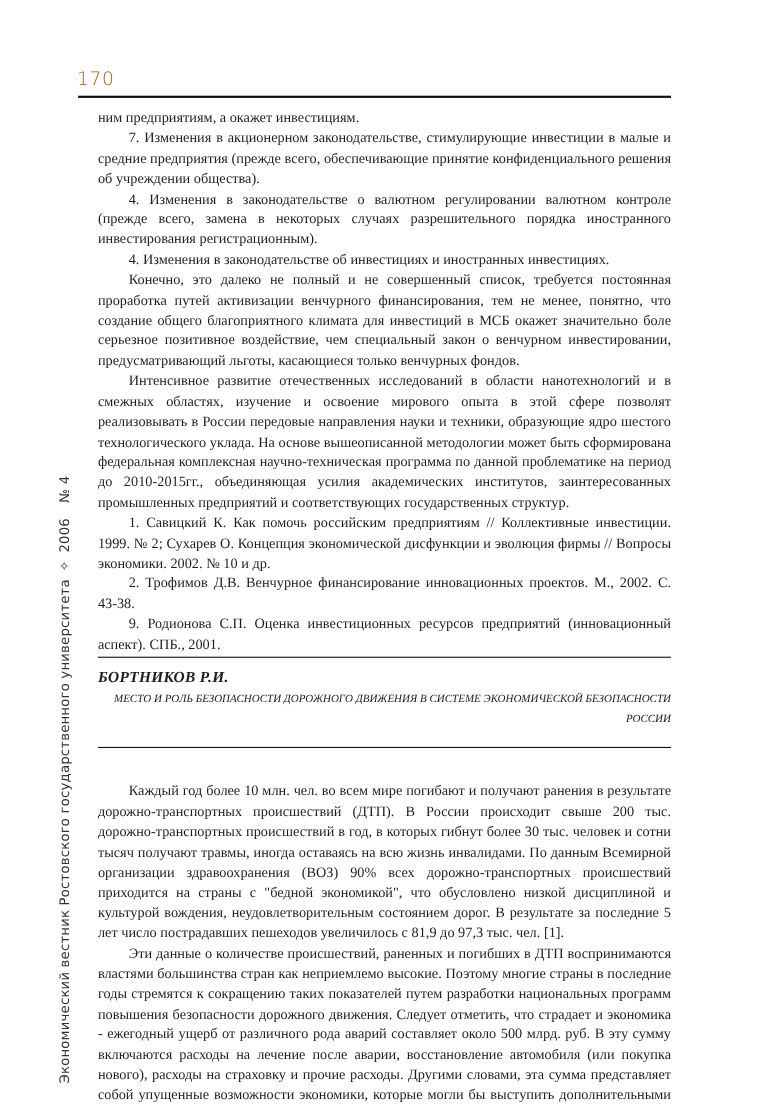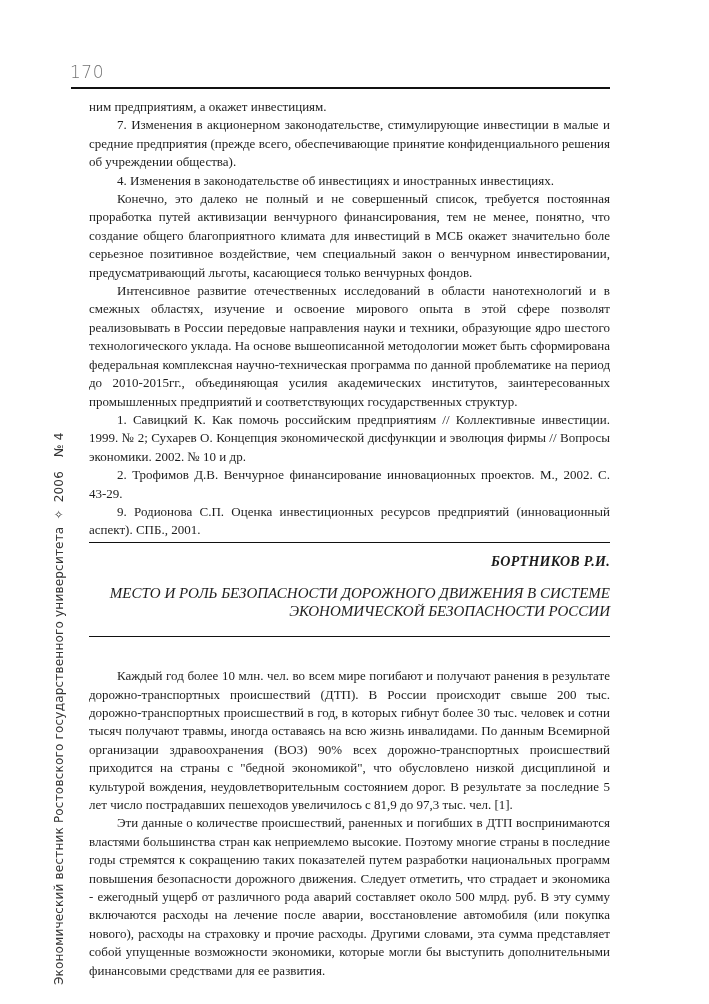--- a/index.html
+++ b/index.html
@@ -1,20 +1,20 @@
 <!DOCTYPE html>
 <html><head>
 <meta charset="utf-8">
 <style>
   html, body { margin: 0; padding: 0; background: #ffffff; }
   body { width: 709px; height: 1004px; position: relative; overflow: hidden; color: #1a1a1a; }
   .page-number {
     position: absolute; left: 70px; top: 62px;
     font-family: "DejaVu Sans", sans-serif; font-size: 17px; font-weight: 300;
-    color: #737373; letter-spacing: 0.5px;
+    color: #a16207; letter-spacing: 0.5px;
   }
   .top-rule {
     position: absolute; left: 71px; top: 87px; width: 539px; height: 2px; background: #111;
   }
   .side-caption {
     position: absolute; left: 52px; top: 985px;
     transform-origin: 0 0; transform: rotate(-90deg);
     white-space: nowrap;
     font-family: "DejaVu Sans", sans-serif; font-size: 12px; color: #333; letter-spacing: 0.2px;
   }
@@ -22,50 +22,51 @@
   .content {
     position: absolute; left: 89px; top: 98px; width: 521px;
     font-family: "Liberation Serif", serif; font-size: 13px; line-height: 18.4px;
     text-align: justify; color: #1d1d1d;
   }
   .content p { margin: 0; text-indent: 28px; }
   .content p.noindent { text-indent: 0; }
   .lit-title { margin-top: 18px !important; }
   .mid-rule { height: 1.5px; background: #111; margin: 2px 0 0 0; }
   .author {
-    text-align: right; font-weight: bold; font-style: italic; font-size: 14px;
+    text-align: left; font-weight: bold; font-style: italic; font-size: 14px;
     margin-top: 10px; letter-spacing: 0.3px;
   }
   .title {
-    text-align: right; font-style: italic; font-size: 15px; line-height: 18px;
-    margin-top: 12px; text-transform: uppercase;
+    text-align: right; font-style: italic; font-size: 10px; line-height: 18px;
+    text-transform: uppercase;
   }
   .title-rule { height: 1.5px; background: #111; margin: 16px 0 0 0; }
   .article-body { margin-top: 30px; }
 </style>
 </head>
 <body>
 
 <div class="page-number">170</div>
 <div class="top-rule"></div>
 
 <div class="side-caption">
   <span>Экономический вестник Ростовского государственного университета</span><span class="sep">✧</span><span>2006</span><span class="sep"></span><span>№ 4</span>
 </div>
 
 <div class="content">
   <section>
     <p class="noindent">ним предприятиям, а окажет инвестициям.</p>
     <p>7. Изменения в акционерном законодательстве, стимулирующие инвестиции в малые и средние предприятия (прежде всего, обеспечивающие принятие конфиденциального решения об учреждении общества).</p>
+    <p>4. Изменения в законодательстве о валютном регулировании валютном контроле (прежде всего, замена в некоторых случаях разрешительного порядка иностранного инвестирования регистрационным).</p>
     <p>4. Изменения в законодательстве об инвестициях и иностранных инвестициях.</p>
     <p>Конечно, это далеко не полный и не совершенный список, требуется постоянная проработка путей активизации венчурного финансирования, тем не менее, понятно, что создание общего благоприятного климата для инвестиций в МСБ окажет значительно боле серьезное позитивное воздействие, чем специальный закон о венчурном инвестировании, предусматривающий льготы, касающиеся только венчурных фондов.</p>
     <p>Интенсивное развитие отечественных исследований в области нанотехнологий и в смежных областях, изучение и освоение мирового опыта в этой сфере позволят реализовывать в России передовые направления науки  и техники, образующие ядро шестого технологического уклада. На основе вышеописанной методологии может быть сформирована федеральная комплексная научно-техническая программа по данной проблематике на период до 2010-2015гг., объединяющая усилия академических институтов, заинтересованных промышленных предприятий и соответствующих государственных структур.</p>
 
     <p>1. Савицкий К. Как помочь российским предприятиям // Коллективные инвестиции. 1999. № 2; Сухарев О. Концепция экономической дисфункции и эволюция фирмы // Вопросы экономики. 2002. № 10 и др.</p>
-    <p>2. Трофимов Д.В. Венчурное финансирование инновационных проектов. М., 2002. С. 43-29.</p>
+    <p>2. Трофимов Д.В. Венчурное финансирование инновационных проектов. М., 2002. С. 43-38.</p>
     <p>9. Родионова С.П. Оценка инвестиционных ресурсов предприятий (инновационный аспект). СПБ., 2001.</p>
     <div class="mid-rule"></div>
   </section>
 
   <section>
     <div class="author">БОРТНИКОВ Р.И.</div>
     <div class="title">МЕСТО И РОЛЬ БЕЗОПАСНОСТИ ДОРОЖНОГО ДВИЖЕНИЯ В СИСТЕМЕ ЭКОНОМИЧЕСКОЙ БЕЗОПАСНОСТИ РОССИИ</div>
     <div class="title-rule"></div>
     <div class="article-body">
       <p>Каждый год более 10 млн. чел. во всем мире погибают и получают ранения в результате дорожно-транспортных происшествий (ДТП). В России происходит свыше 200 тыс. дорожно-транспортных происшествий в год, в которых гибнут более 30 тыс. человек и сотни тысяч получают травмы, иногда оставаясь на всю жизнь инвалидами. По данным Всемирной организации здравоохранения (ВОЗ) 90% всех дорожно-транспортных происшествий приходится на страны с "бедной экономикой", что обусловлено низкой дисциплиной и культурой вождения, неудовлетворительным состоянием дорог. В результате за последние 5 лет число пострадавших пешеходов увеличилось с 81,9 до 97,3 тыс. чел. [1].</p>

